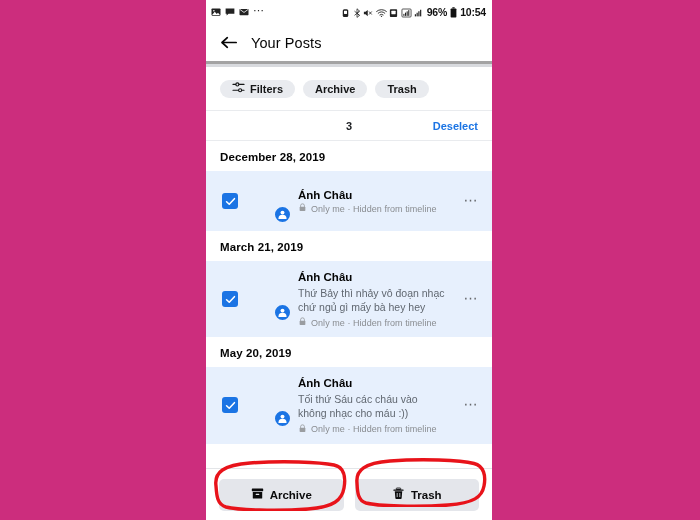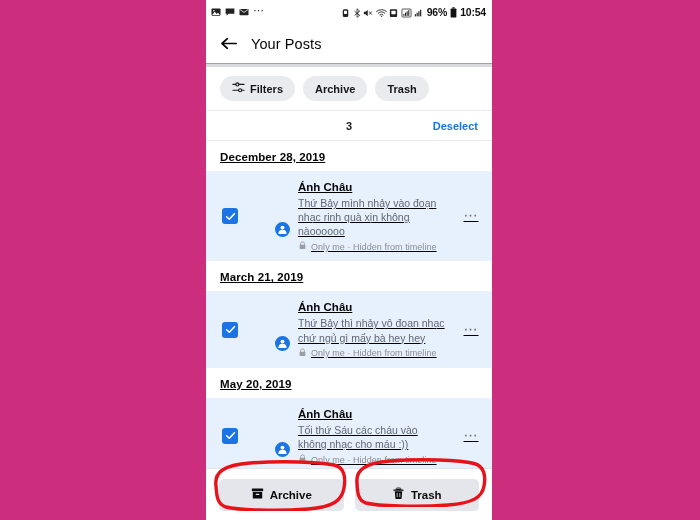--- a/index.html
+++ b/index.html
@@ -43,21 +43,21 @@
   .sb-time { font-size: 10.5px; font-weight: 600; color: #111; margin-left: 1px; letter-spacing: -0.2px; }
 
   
   .appbar {
     flex: 0 0 40px;
     display: flex;
     align-items: center;
     gap: 14px;
     padding: 0 14px;
     background: #fff;
-    border-bottom: 1px solid #a3a3a3;
+    border-bottom: 3px solid #a3a3a3;
   }
   .appbar .title {
     font-size: 14.5px;
     color: #050505;
     font-weight: 400;
     letter-spacing: 0.1px;
   }
   .back-btn { display: inline-flex; cursor: pointer; }
 
   
@@ -69,21 +69,21 @@
     display: flex;
     align-items: center;
     gap: 8px;
     padding: 0 14px;
     background: #fff;
     border-bottom: 1px solid #e9ebee;
   }
   .chip {
     background: #e9ebef;
     border-radius: 14px;
-    height: 25px;
+    height: 18px;
     display: inline-flex;
     align-items: center;
     gap: 5px;
     padding: 0 12px;
     font-size: 11px;
     color: #151617;
     font-weight: 600;
     cursor: pointer;
     white-space: nowrap;
   }
@@ -113,21 +113,20 @@
     font-weight: 600;
     cursor: pointer;
     z-index: 2;
   }
 
   
   .list {
     flex: 1 1 auto;
     overflow: hidden;
     background: #fff;
-    text-decoration: underline;
   }
   .date-hdr {
     font-size: 11.5px;
     font-weight: 700;
     color: #050505;
     padding: 10px 14px 8px 14px;
     background: #fff;
     letter-spacing: 0.1px;
   }
   .post {
@@ -385,21 +384,20 @@
         <span class="avatar"><span class="ph-a"></span><span class="ph-d"></span><span class="ph-b"></span><span class="ph-c"></span></span>
         <span class="badge">
           <svg width="11" height="11" viewBox="0 0 14 14">
               <circle cx="7" cy="4.6" r="2.5" fill="#fff"></circle>
               <path d="M1.8 12.6a5.2 5.2 0 0 1 10.4 0z" fill="#fff"></path>
             </svg>
         </span>
       </span>
       <span class="post-body">
         <div class="post-name">Ánh Châu</div>
-        <div class="post-text">Thứ Bảy mình nhảy vào đoạn nhạc rinh quà xịn không nàoooooo</div>
         <div class="post-meta">
           <span>
             <svg width="9" height="9" viewBox="0 0 12 12">
                 <path d="M3.4 5.2V3.7a2.6 2.6 0 0 1 5.2 0v1.5" fill="none" stroke="#9a9da1" stroke-width="1.15"></path>
                 <rect x="2.2" y="5.1" width="7.6" height="5.6" rx="1" fill="#9a9da1"></rect>
               </svg>
           </span>
           <span>Only me · Hidden from timeline</span>
         </div>
       </span>

